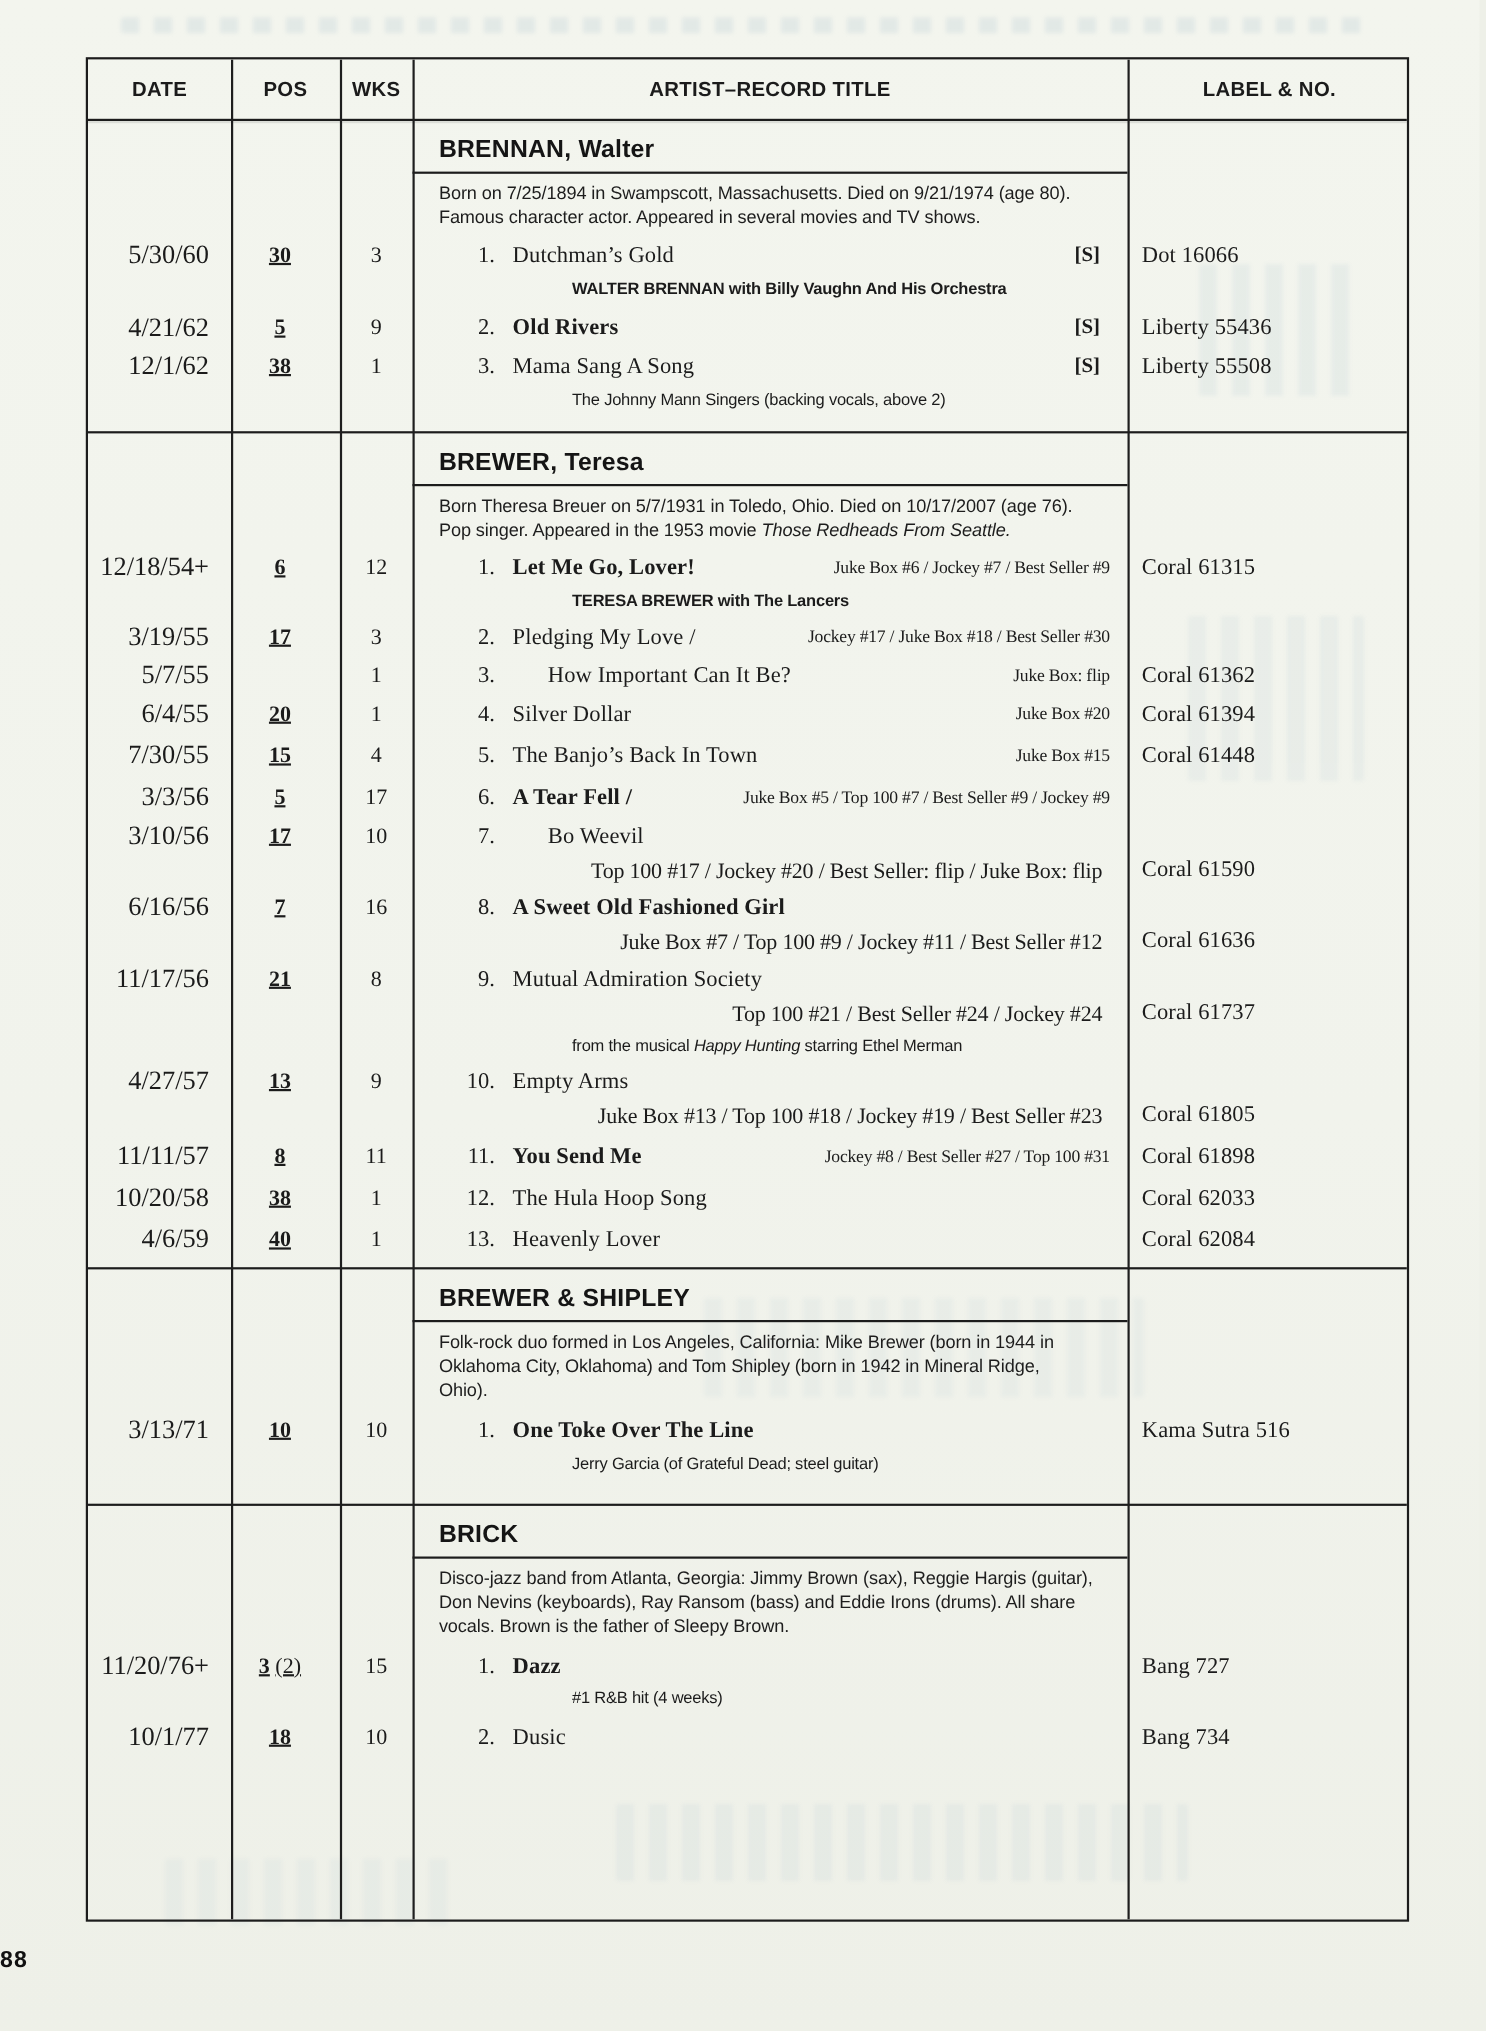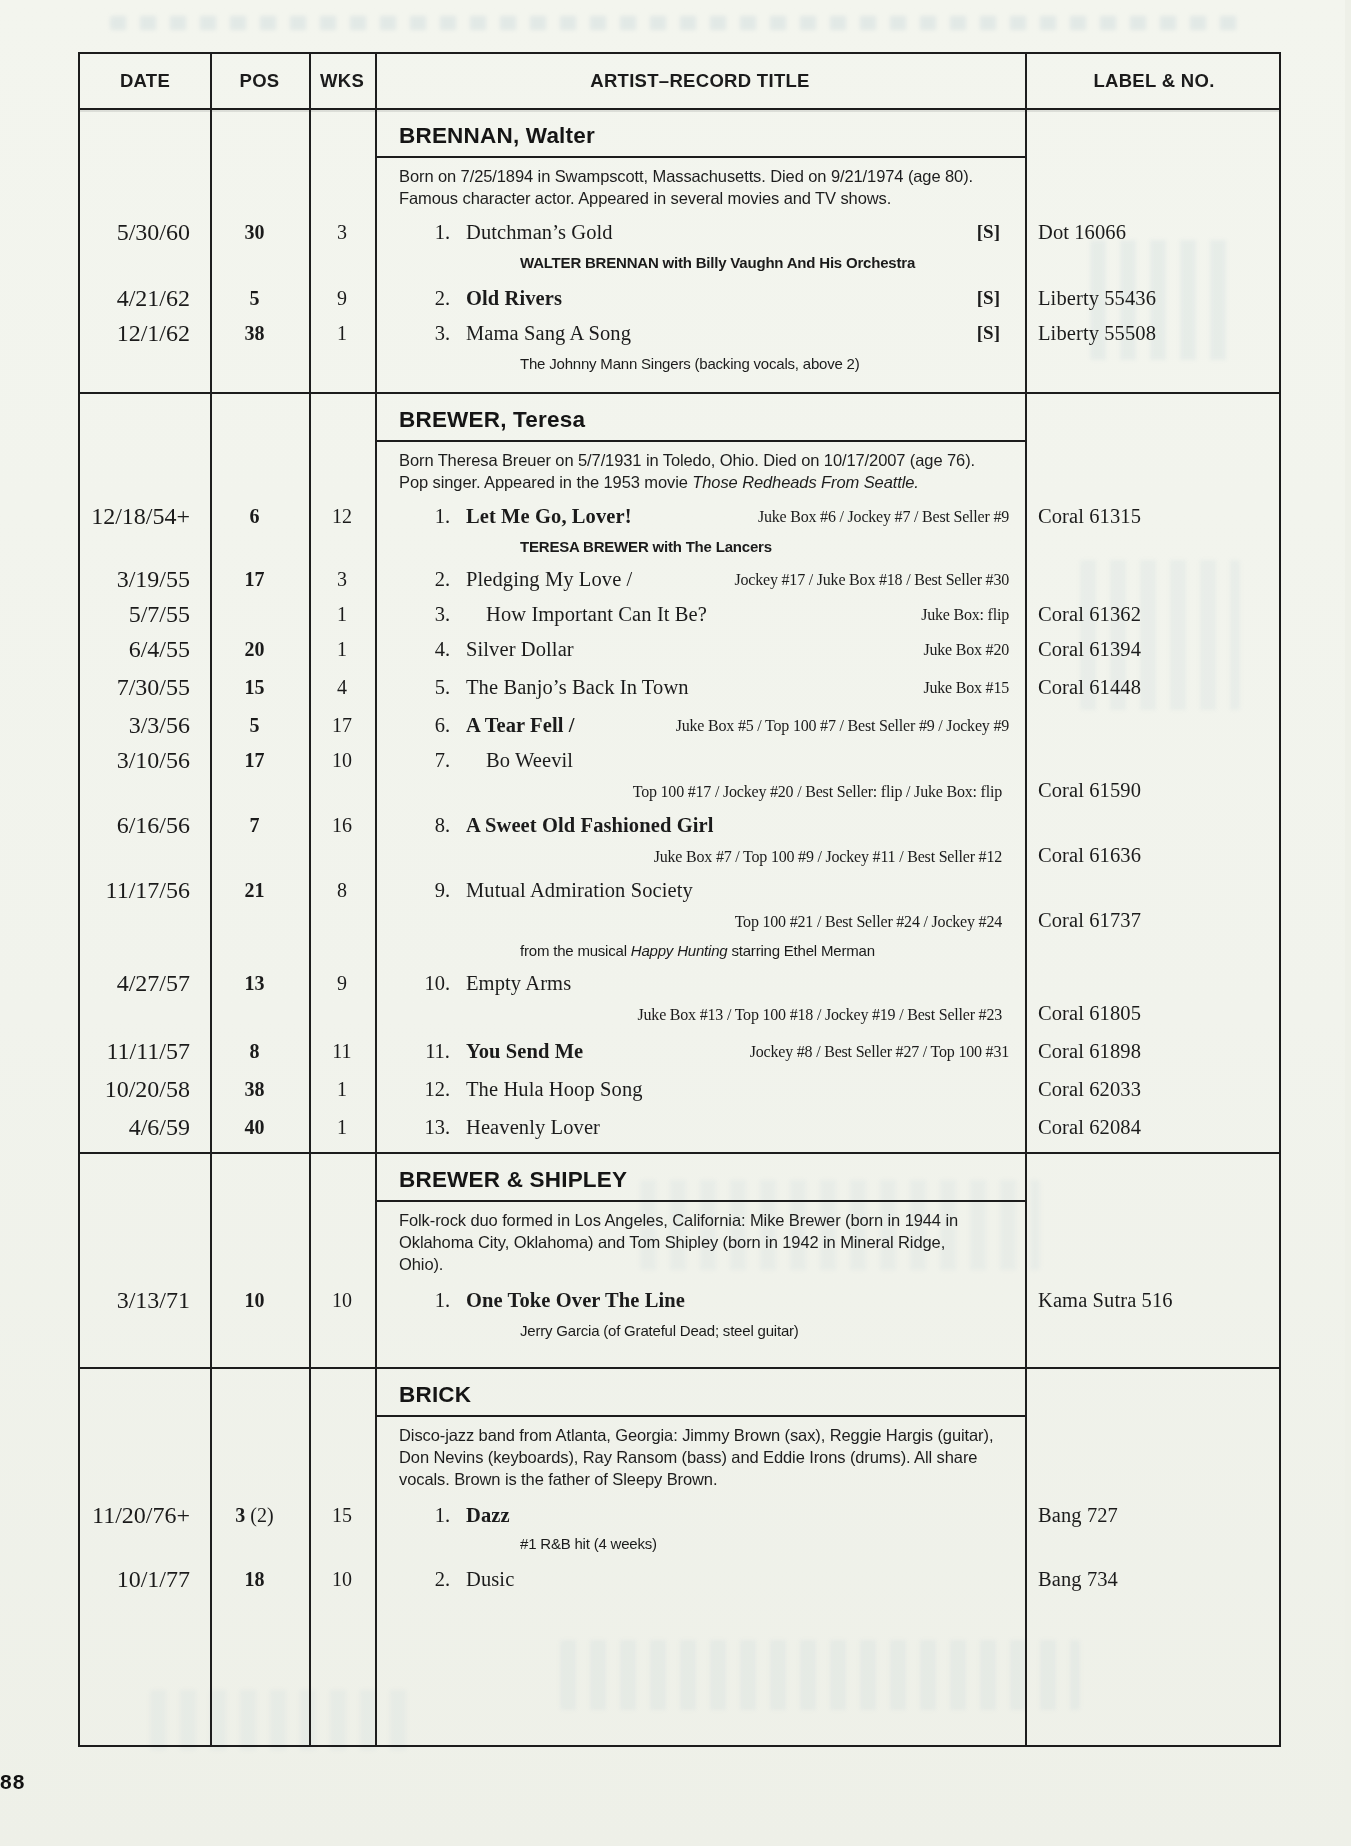--- a/index.html
+++ b/index.html
@@ -53,34 +53,34 @@
     padding:7px 28px 0 24px;
     font-family:"Liberation Sans",sans-serif;
     font-size:16.5px; line-height:22px; letter-spacing:-.1px; color:#1d1d1d;
     max-width:640px;
   }
   .entries { margin-top:8px; }
   .entry { margin-top:3px; }
   .mtA { margin-top:6px; } .mtB { margin-top:10px; } .mtC { margin-top:8px; }
   
   .c-date { text-align:right; padding-right:20px; font-size:24px; line-height:30px; }
-  .c-pos  { text-align:center; padding-right:10px; font-size:20px; line-height:30px; font-weight:bold; }
+  .c-pos  { text-align:center; padding-right:10px; font-size:20px; line-height:30px; font-weight:bold;text-decoration:underline; }
   .c-pos .posn { font-weight:400; margin-left:5px; }
   .c-wks  { text-align:center; font-size:20px; line-height:30px; }
   .c-art  { position:relative; }
   .c-lbl  { padding-left:13px; font-size:20.5px; line-height:30px; letter-spacing:.1px; }
   .c-lbl.lbl2 { padding-top:30px; }
   
   .t-line { position:relative; line-height:30px; }
   .t-num  { display:inline-block; width:75px; text-align:right; font-size:20.5px; }
   .t-title{ margin-left:16px; font-size:20.5px; letter-spacing:.1px; }
   .t-bold { font-weight:bold; }
-  .t-indent .t-title { margin-left:36px; }
+  .t-indent .t-title { margin-left:48px; }
   .t-posr { position:absolute; right:16px; top:0; font-size:16px; line-height:31px; letter-spacing:-.2px; white-space:nowrap; }
-  .t-pos-line { text-align:right; padding-right:23px; font-size:16px; line-height:30px; letter-spacing:-.2px; }
+  .t-pos-line { text-align:right; padding-right:23px; font-size:20px; line-height:30px; letter-spacing:-.2px; }
   .t-mark { position:absolute; right:25px; top:0; font-weight:bold; font-size:19px; line-height:30px; }
   .t-sub {
     margin-left:145px; font-family:"Liberation Sans",sans-serif;
     font-size:15px; line-height:28px; letter-spacing:-.2px;
   }
   .t-sub.bold { font-weight:bold; }
   .t-sub i { font-style:italic; }
   
   .pageno {
     position:absolute; top:1770px; left:0; right:0; text-align:left;

